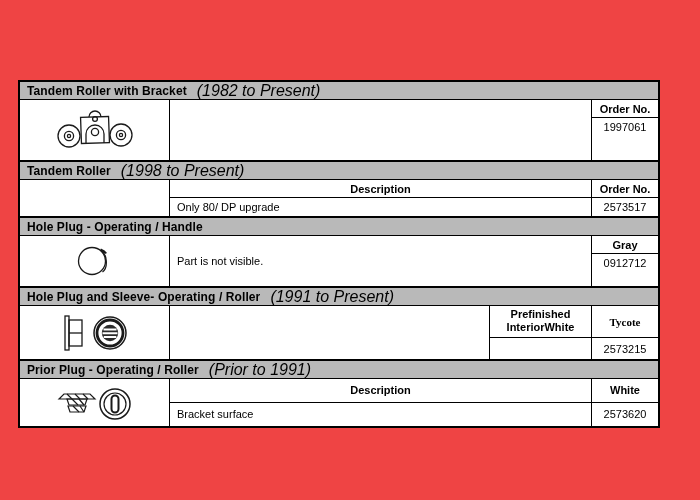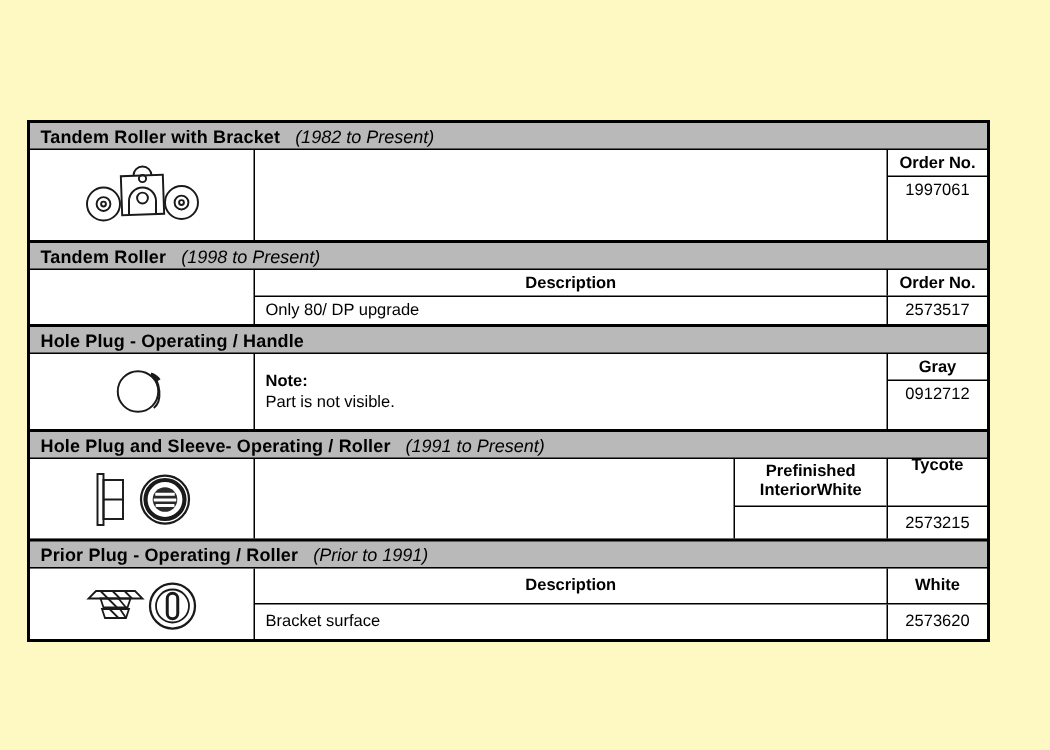--- a/index.html
+++ b/index.html
@@ -1,49 +1,49 @@
 <!DOCTYPE html>
 <html><head>
 <meta charset="utf-8">
 <style>
   * { margin:0; padding:0; box-sizing:border-box; }
   body { background:#fff; }
   .page {
-    position:relative; width:700px; height:500px; background:#fef9c3;
+    position:relative; width:700px; height:500px; background:#ef4444;
     font-family:"Liberation Sans", sans-serif; color:#000;
   }
   .parts-table {
     position:absolute; left:18px; top:80px; width:642px;
     border-left:2px solid #000; border-right:2px solid #000; border-bottom:2px solid #000;
     background:#fff;
   }
   .sec-header {
     height:20px; background:#b9b9b9;
     border-top:2px solid #000; border-bottom:1px solid #000;
     display:flex; align-items:center; padding-left:7px; gap:10px;
   }
   .sec-title { font-size:12px; font-weight:bold; letter-spacing:0.1px; }
-  .sec-date  { font-size:12px; font-style:italic; }
+  .sec-date  { font-size:16px; font-style:italic; }
   .sec-body { display:flex; width:100%; }
   .h60 { height:60px; } .h50 { height:50px; } .h53 { height:53px; } .h47 { height:47px; } .h36 { height:36px; }
   .img-cell {
     width:150px; border-right:1px solid #000; flex:0 0 150px;
     display:flex; align-items:center; justify-content:center; gap:4px;
   }
   .mid-cell { flex:1 1 auto; }
   .note-cell { flex:1 1 auto; display:flex; flex-direction:column; justify-content:center; padding-left:7px; font-size:11px; line-height:14px; }
   .note-label { font-weight:bold; }
   .num-col { flex:0 0 67px; width:67px; border-left:1px solid #000; display:flex; flex-direction:column; }
   .wide-col { flex:0 0 102px; width:102px; border-left:1px solid #000; display:flex; flex-direction:row; }
   .col-head {
     height:18px; border-bottom:1px solid #000; font-size:11px; font-weight:bold;
     display:flex; align-items:center; justify-content:center; text-align:center;
   }
   .col-head.tall { height:32px; line-height:13px; padding:1px 2px 2px 2px; }
-  .col-head.tall.bottom { align-items:flex-end; padding-bottom:20px; }
+  .col-head.tall.bottom { align-items:flex-end; padding-bottom:8px;font-family:Liberation Serif, serif; }
   .col-val {
     height:18px; font-size:11px; display:flex; align-items:center; justify-content:center;
   }
   .col-val.tallrow { height:21px; }
   .stack { flex:1 1 auto; display:flex; flex-direction:column; }
   .split-row { display:flex; height:28px; border-bottom:1px solid #000; }
   .split-row.noline { border-bottom:none; }
   .split-mid {
     flex:1 1 auto; font-size:11px; display:flex; align-items:center;
   }
@@ -120,21 +120,20 @@
       <div class="img-cell">
         <svg width="40" height="36" viewBox="0 0 40 36">
           <g fill="none" stroke="#1a1a1a" stroke-width="1.3">
             <circle cx="17" cy="18" r="13.5"></circle>
             <path d="M26 7.5 c6 3 7.5 17 1.5 21.5"></path>
             <path d="M25.5 6.5 q4 1.5 5.5 4" stroke-width="2.4"></path>
           </g>
         </svg>
       </div>
       <div class="note-cell">
-        <span class="note-label">Note:</span>
         <span>Part is not visible.</span>
       </div>
       <div class="num-col">
         <div class="col-head">Gray</div>
         <div class="col-val">0912712</div>
       </div>
     </div>
 
     <div class="sec-header">
       <span class="sec-title">Hole Plug and Sleeve- Operating / Roller</span>

